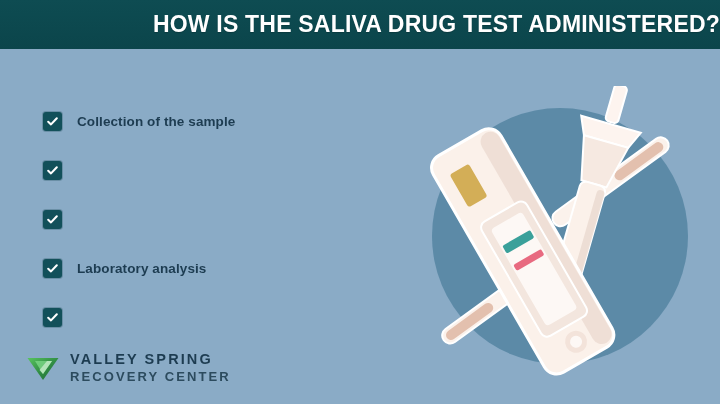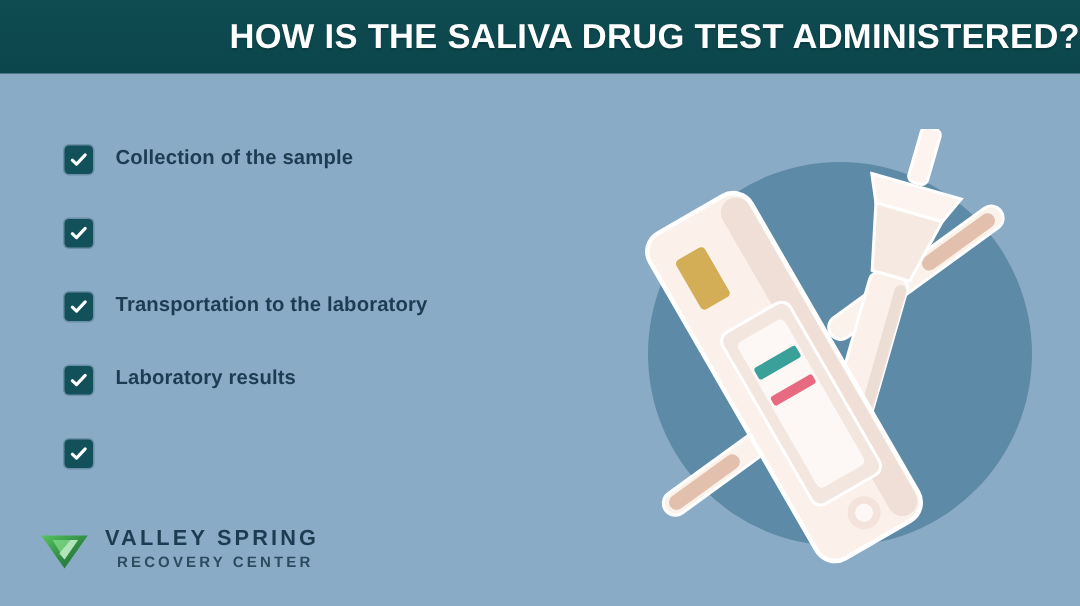--- a/index.html
+++ b/index.html
@@ -46,20 +46,21 @@
 
   
   .checklist {
     position: absolute;
     left: 43px;
     top: 97px;
     width: 340px;
   }
   .check-item {
     display: flex;
+    align-items: center;
     height: 49px;
   }
   .checkbox {
     width: 19px;
     height: 19px;
     min-width: 19px;
     border-radius: 3px;
     background: #12505a;
     display: flex;
     align-items: center;
@@ -99,26 +100,25 @@
   }
   .logo-name {
     color: #1d3c51;
     font-size: 14.5px;
     font-weight: bold;
     letter-spacing: 2.1px;
     line-height: 1.05;
   }
   .logo-sub {
     color: #2c4b5e;
-    font-size: 10px;
+    font-size: 13px;
     font-weight: bold;
     letter-spacing: 2.1px;
     line-height: 1.1;
     margin-top: 3px;
-    margin-left: 8px;
   }
 
   
   .illustration {
     position: absolute;
     left: 420px;
     top: 86px;
     width: 280px;
     height: 290px;
   }
@@ -153,30 +153,29 @@
         </svg>
       </span>
     </div>
 
     <div class="check-item">
       <span class="checkbox">
         <svg width="13" height="13" viewBox="0 0 13 13" aria-hidden="true">
           <path d="M2.2 6.8 L5.0 9.4 L10.8 3.3" fill="none" stroke="#ffffff" stroke-width="2.1" stroke-linecap="round" stroke-linejoin="round"></path>
         </svg>
       </span>
-      <span class="check-label">Transportation to the laboratory</span>
-    </div>
-
-    <div class="check-item">
-      <span class="checkbox">
-        <svg width="13" height="13" viewBox="0 0 13 13" aria-hidden="true">
-          <path d="M2.2 6.8 L5.0 9.4 L10.8 3.3" fill="none" stroke="#ffffff" stroke-width="2.1" stroke-linecap="round" stroke-linejoin="round"></path>
-        </svg>
-      </span>
-      <span class="check-label">Laboratory results</span>
+    </div>
+
+    <div class="check-item">
+      <span class="checkbox">
+        <svg width="13" height="13" viewBox="0 0 13 13" aria-hidden="true">
+          <path d="M2.2 6.8 L5.0 9.4 L10.8 3.3" fill="none" stroke="#ffffff" stroke-width="2.1" stroke-linecap="round" stroke-linejoin="round"></path>
+        </svg>
+      </span>
+      <span class="check-label">Laboratory analysis</span>
     </div>
 
     <div class="check-item">
       <span class="checkbox">
         <svg width="13" height="13" viewBox="0 0 13 13" aria-hidden="true">
           <path d="M2.2 6.8 L5.0 9.4 L10.8 3.3" fill="none" stroke="#ffffff" stroke-width="2.1" stroke-linecap="round" stroke-linejoin="round"></path>
         </svg>
       </span>
     </div>
 

